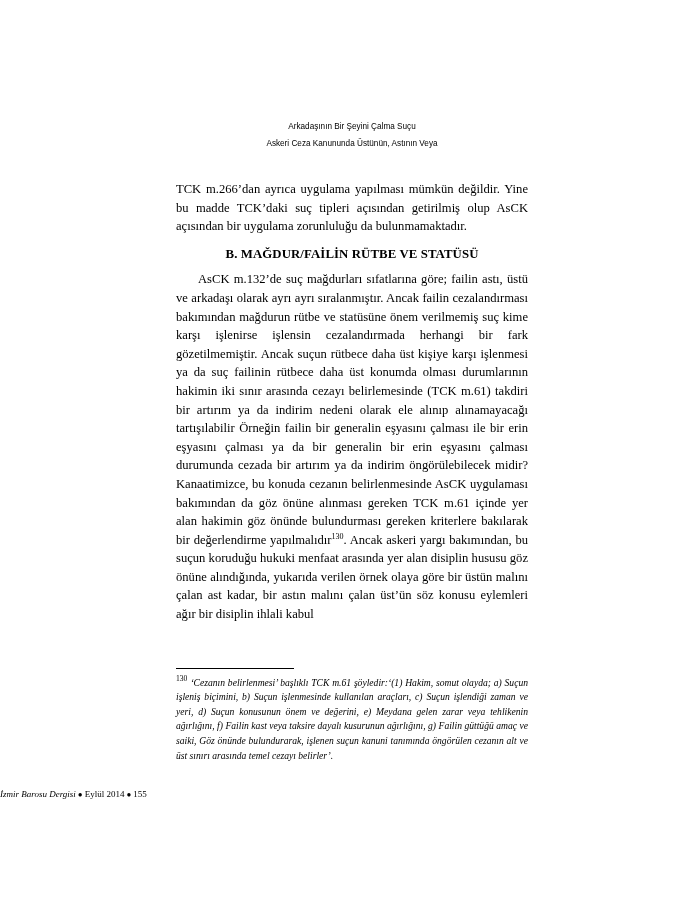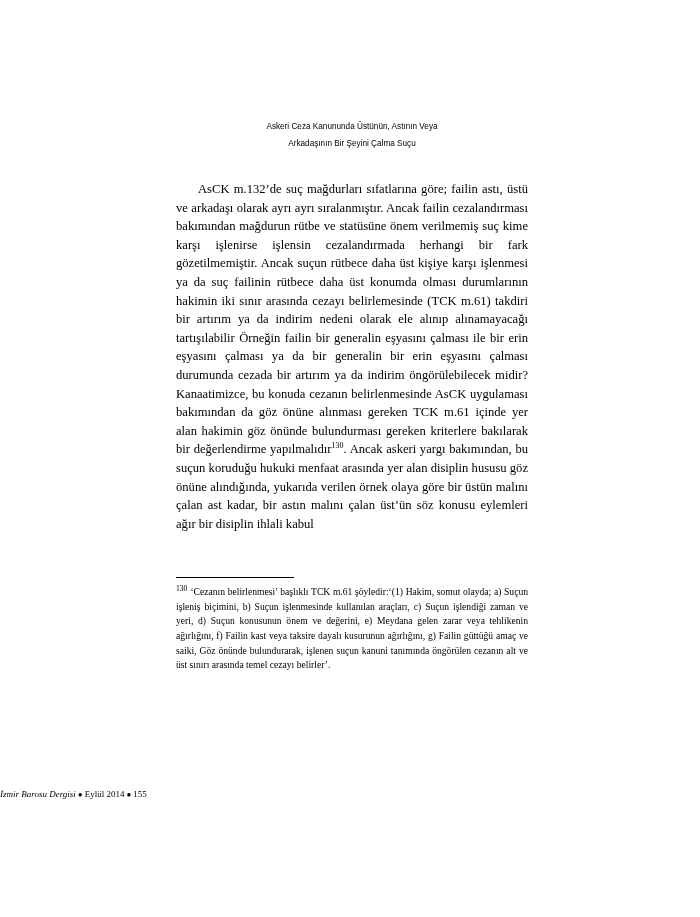--- a/index.html
+++ b/index.html
@@ -76,20 +76,21 @@
     line-height: 14.6px;
     text-align: justify;
   }
   .footnote .fnnum {
     font-size: 7.6px;
     vertical-align: super;
     line-height: 0;
     margin-right: 3px;
   }
   .footnote .fn-italic {
+    font-style: italic;
   }
   .footer {
     position: absolute;
     left: 0;
     right: 0;
     top: 789px;
     font-size: 9px;
     font-family: "Liberation Serif", serif;
   }
   .footer .dot {
@@ -101,25 +102,27 @@
   }
 </style>
 </head>
 <body>
 
 <div class="page">
 
   <div class="content">
 
     <div class="running-head">
+      <div>Arkadaşının Bir Şeyini Çalma Suçu</div>
       <div>Askeri Ceza Kanununda Üstünün, Astının Veya</div>
-      <div>Arkadaşının Bir Şeyini Çalma Suçu</div>
     </div>
 
+    <p class="body-par first-par">TCK m.266’dan ayrıca uygulama yapılması mümkün değildir. Yine bu madde TCK’daki suç tipleri açısından getirilmiş olup AsCK açısından bir uygulama zorunluluğu da bulunmamaktadır.</p>
 
+    <h2 class="section-head">B. MAĞDUR/FAİLİN RÜTBE VE STATÜSÜ</h2>
 
     <p class="body-par indent"><span>AsCK m.132’de suç mağdurları sıfatlarına göre; failin astı, üstü ve arkadaşı olarak ayrı ayrı sıralanmıştır. Ancak failin cezalandırması bakımından mağdurun rütbe ve statüsüne önem verilmemiş suç kime karşı işlenirse işlensin cezalandırmada herhangi bir fark gözetilmemiştir. Ancak suçun rütbece daha üst kişiye karşı işlenmesi ya da suç failinin rütbece daha üst konumda olması durumlarının hakimin iki sınır arasında cezayı belirlemesinde (TCK m.61) takdiri bir artırım ya da indirim nedeni olarak ele alınıp alınamayacağı tartışılabilir Örneğin failin bir generalin eşyasını çalması ile bir erin eşyasını çalması ya da bir generalin bir erin eşyasını çalması durumunda cezada bir artırım ya da indirim öngörülebilecek midir? Kanaatimizce, bu konuda cezanın belirlenmesinde AsCK uygulaması bakımından da göz önüne alınması gereken TCK m.61 içinde yer alan hakimin göz önünde bulundurması gereken kriterlere bakılarak bir değerlendirme yapılmalıdır</span><sup class="fnref">130</sup><span>. Ancak askeri yargı bakımından, bu suçun koruduğu hukuki menfaat arasında yer alan disiplin hususu göz önüne alındığında, yukarıda verilen örnek olaya göre bir üstün malını çalan ast kadar, bir astın malını çalan üst’ün söz konusu eylemleri ağır bir disiplin ihlali kabul</span></p>
 
     <div class="footnote-rule"></div>
 
     <div class="footnote"><span class="fnnum">130</span><span class="fn-italic">‘Cezanın belirlenmesi’ başlıklı TCK m.61 şöyledir:‘(1) Hakim, somut olayda; a) Suçun işleniş biçimini, b) Suçun işlenmesinde kullanılan araçları, c) Suçun işlendiği zaman ve yeri, d) Suçun konusunun önem ve değerini, e) Meydana gelen zarar veya tehlikenin ağırlığını, f) Failin kast veya taksire dayalı kusurunun ağırlığını, g) Failin güttüğü amaç ve saiki, Göz önünde bulundurarak, işlenen suçun kanuni tanımında öngörülen cezanın alt ve üst sınırı arasında temel cezayı belirler’.</span></div>
 
   </div>
 
   <div class="footer">

